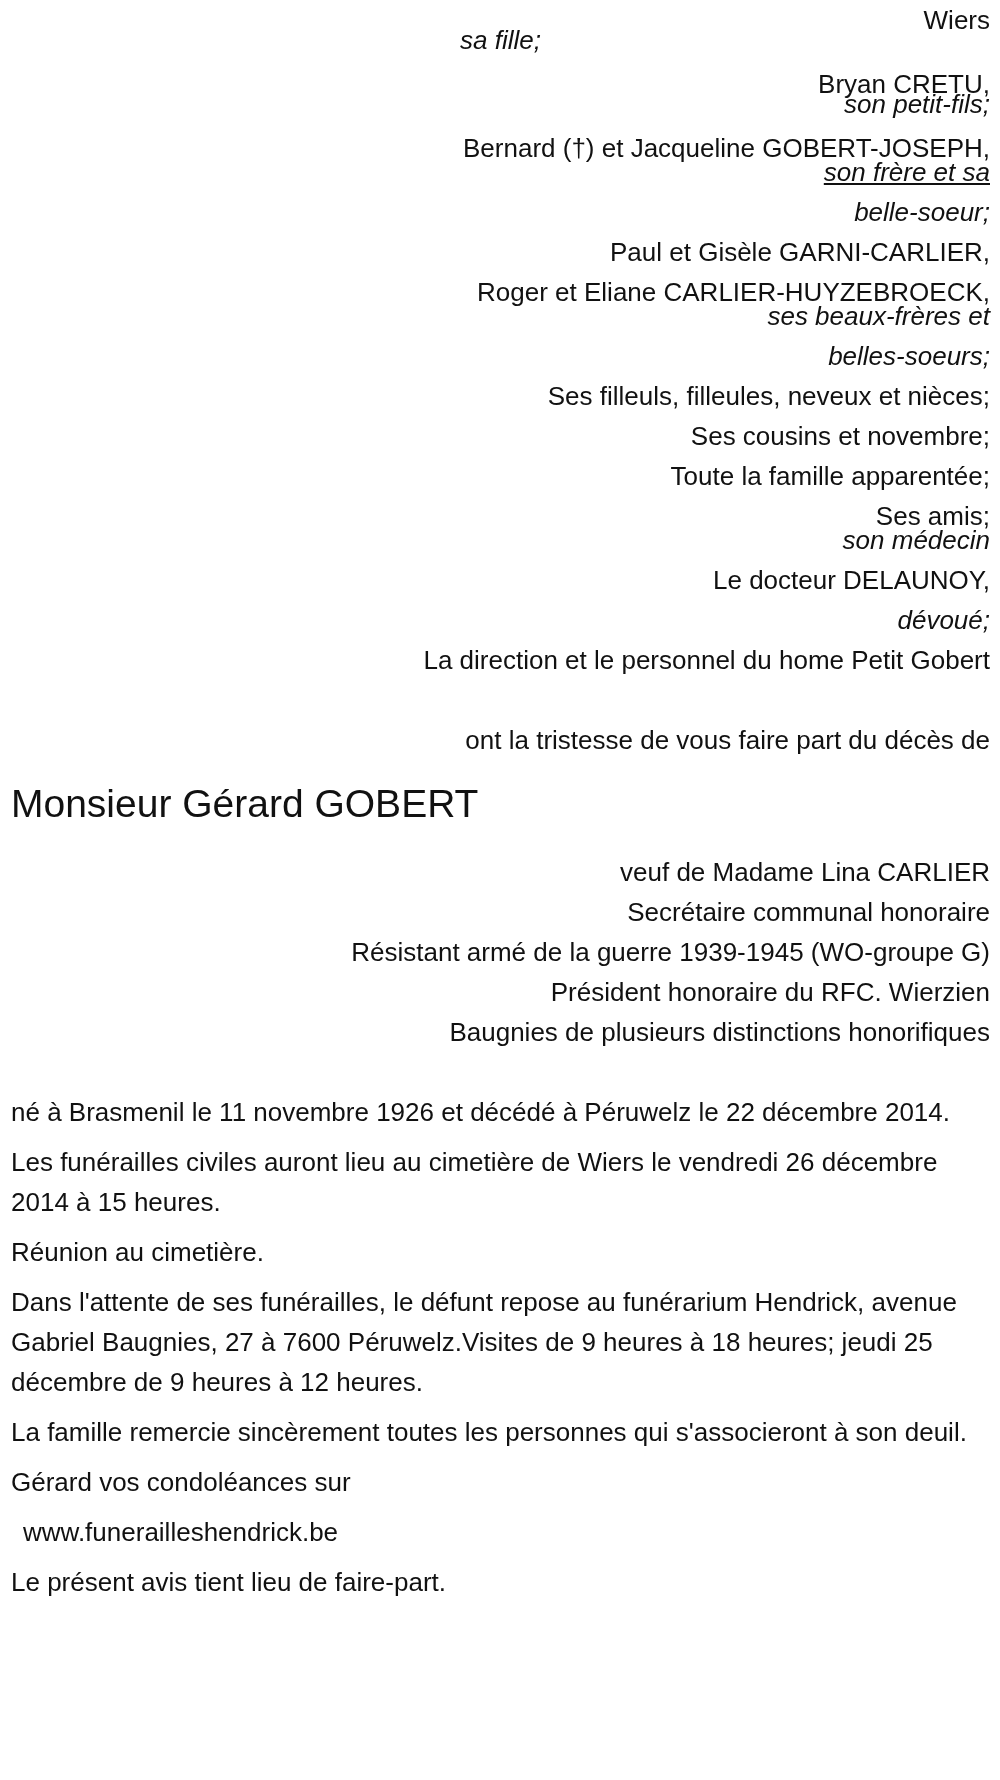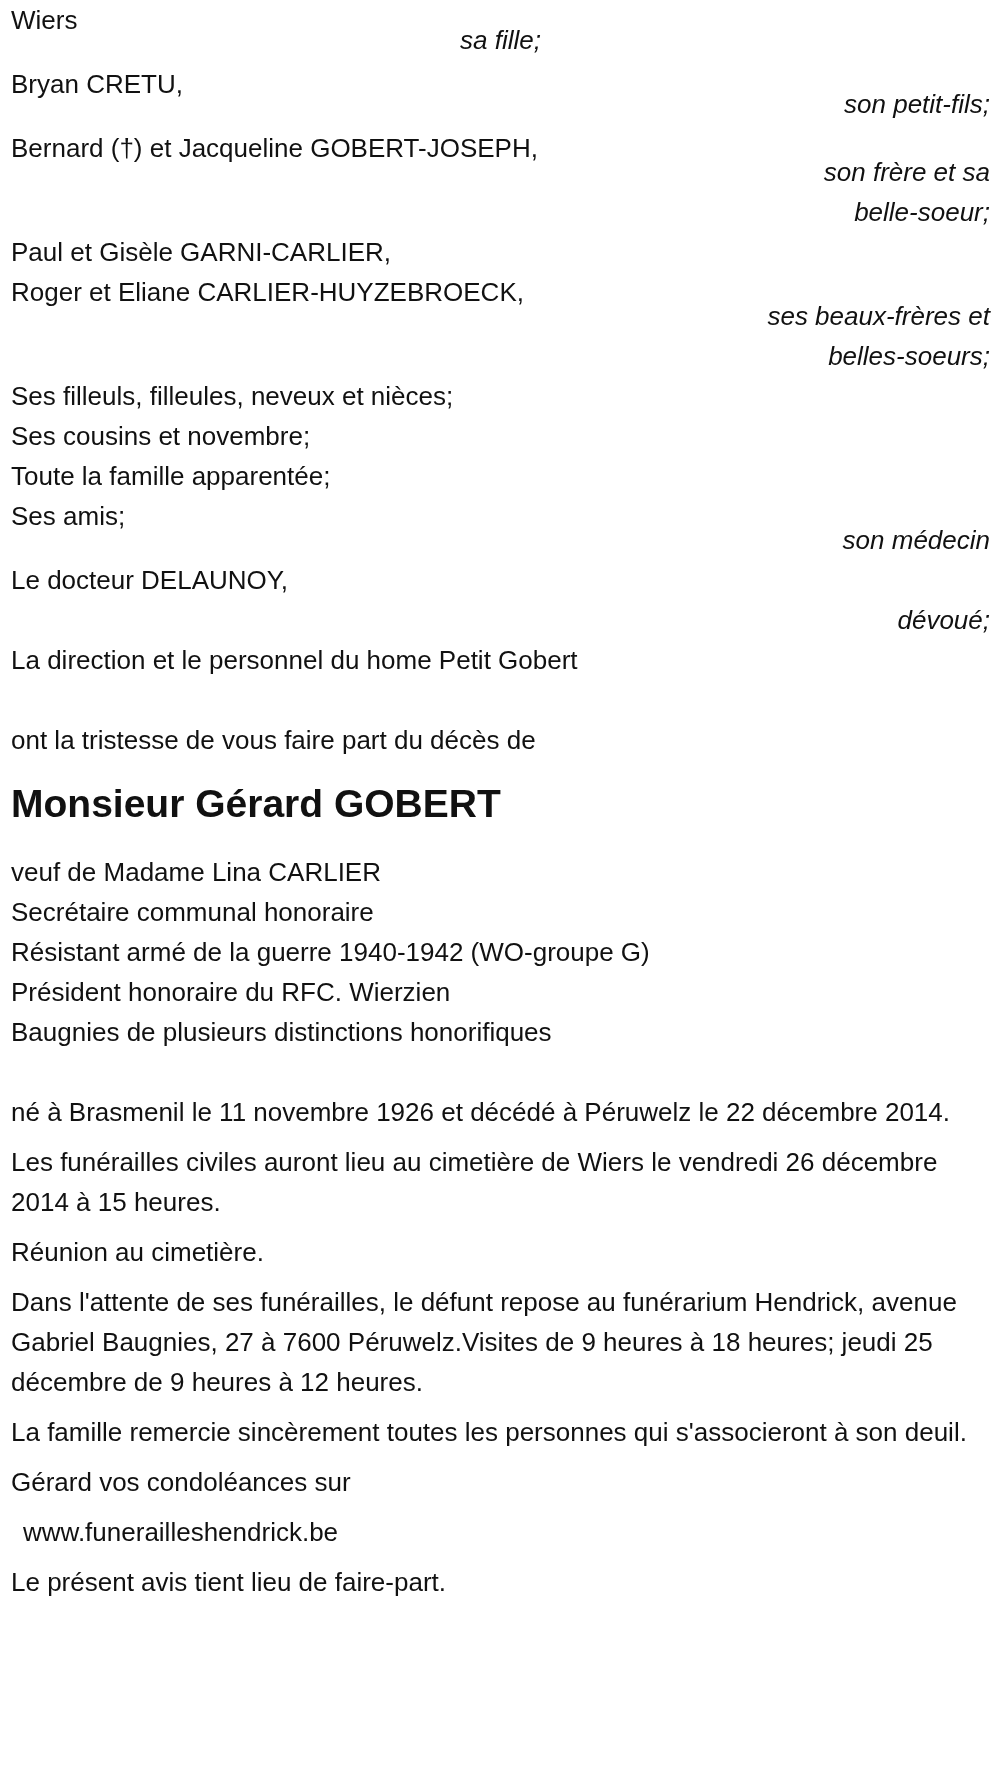--- a/index.html
+++ b/index.html
@@ -4,45 +4,45 @@
 <style>
   html, body { margin:0; padding:0; background:#ffffff; }
   body {
     width:1000px; height:1780px; overflow:hidden;
     font-family:"Liberation Sans", sans-serif;
     color:#111111;
     font-size:26px;
   }
   .page { position:relative; padding:0 10px 0 11px; }
   .row { display:block; line-height:40px; height:40px; white-space:nowrap; }
-  .left { text-align:left; }
+  .left { text-align:right;margin-left:28px; }
   .right { text-align:right; font-style:italic; }
   .gap { height:40px; }
   .heading {
-    font-weight:bold; font-size:39px; line-height:52px; height:52px;
+    font-weight:normal; font-size:39px; line-height:52px; height:52px;
     margin:18px 0 22px 0; white-space:nowrap;
   }
   .para { line-height:40px; margin-bottom:10px; }
   .para.tight { margin-bottom:0; }
   .link { color:#111111; text-decoration:none;margin-left:12px; }
 </style>
 </head>
 <body>
 
 <div class="page">
 
   <div class="row left">Wiers</div>
 
   <div class="row right" style="height:24px;line-height:24px;margin-top:-12px;margin-bottom:12px;text-align:center;">sa fille;</div>
 
   <div class="row left">Bryan CRETU,</div>
   <div class="row right" style="height:24px;line-height:24px;margin-top:-12px;margin-bottom:12px;">son petit-fils;</div>
 
   <div class="row left">Bernard (†) et Jacqueline GOBERT-JOSEPH,</div>
-  <div class="row right" style="margin-top:-16px;">son frère et sa</div>
+  <div class="row right" style="margin-top:-16px;text-decoration:underline;">son frère et sa</div>
   <div class="row right">belle-soeur;</div>
 
   <div class="row left">Paul et Gisèle GARNI-CARLIER,</div>
   <div class="row left">Roger et Eliane CARLIER-HUYZEBROECK,</div>
   <div class="row right" style="margin-top:-16px;">ses beaux-frères et</div>
   <div class="row right">belles-soeurs;</div>
 
   <div class="row left">Ses filleuls, filleules, neveux et nièces;</div>
   <div class="row left">Ses cousins et novembre;</div>
   <div class="row left">Toute la famille apparentée;</div>
@@ -53,21 +53,21 @@
   <div class="row right">dévoué;</div>
 
   <div class="row left">La direction et le personnel du home Petit Gobert</div>
   <div class="gap"></div>
   <div class="row left">ont la tristesse de vous faire part du décès de</div>
 
   <div class="heading">Monsieur Gérard GOBERT</div>
 
   <div class="row left">veuf de Madame Lina CARLIER</div>
   <div class="row left">Secrétaire communal honoraire</div>
-  <div class="row left">Résistant armé de la guerre 1940-1942 (WO-groupe G)</div>
+  <div class="row left">Résistant armé de la guerre 1939-1945 (WO-groupe G)</div>
   <div class="row left">Président honoraire du RFC. Wierzien</div>
   <div class="row left">Baugnies de plusieurs distinctions honorifiques</div>
   <div class="gap"></div>
 
   <div class="para">né à Brasmenil le 11 novembre 1926 et décédé à Péruwelz le 22 décembre 2014.</div>
   <div class="para">Les funérailles civiles auront lieu au cimetière de Wiers le vendredi 26 décembre 2014 à 15 heures.</div>
   <div class="para">Réunion au cimetière.</div>
   <div class="para">Dans l'attente de ses funérailles, le défunt repose au funérarium Hendrick, avenue Gabriel Baugnies, 27 à 7600 Péruwelz.Visites de 9 heures à 18 heures; jeudi 25 décembre de 9 heures à 12 heures.</div>
   <div class="para">La famille remercie sincèrement toutes les personnes qui s'associeront à son deuil.</div>
   <div class="para">Gérard vos condoléances sur</div>

